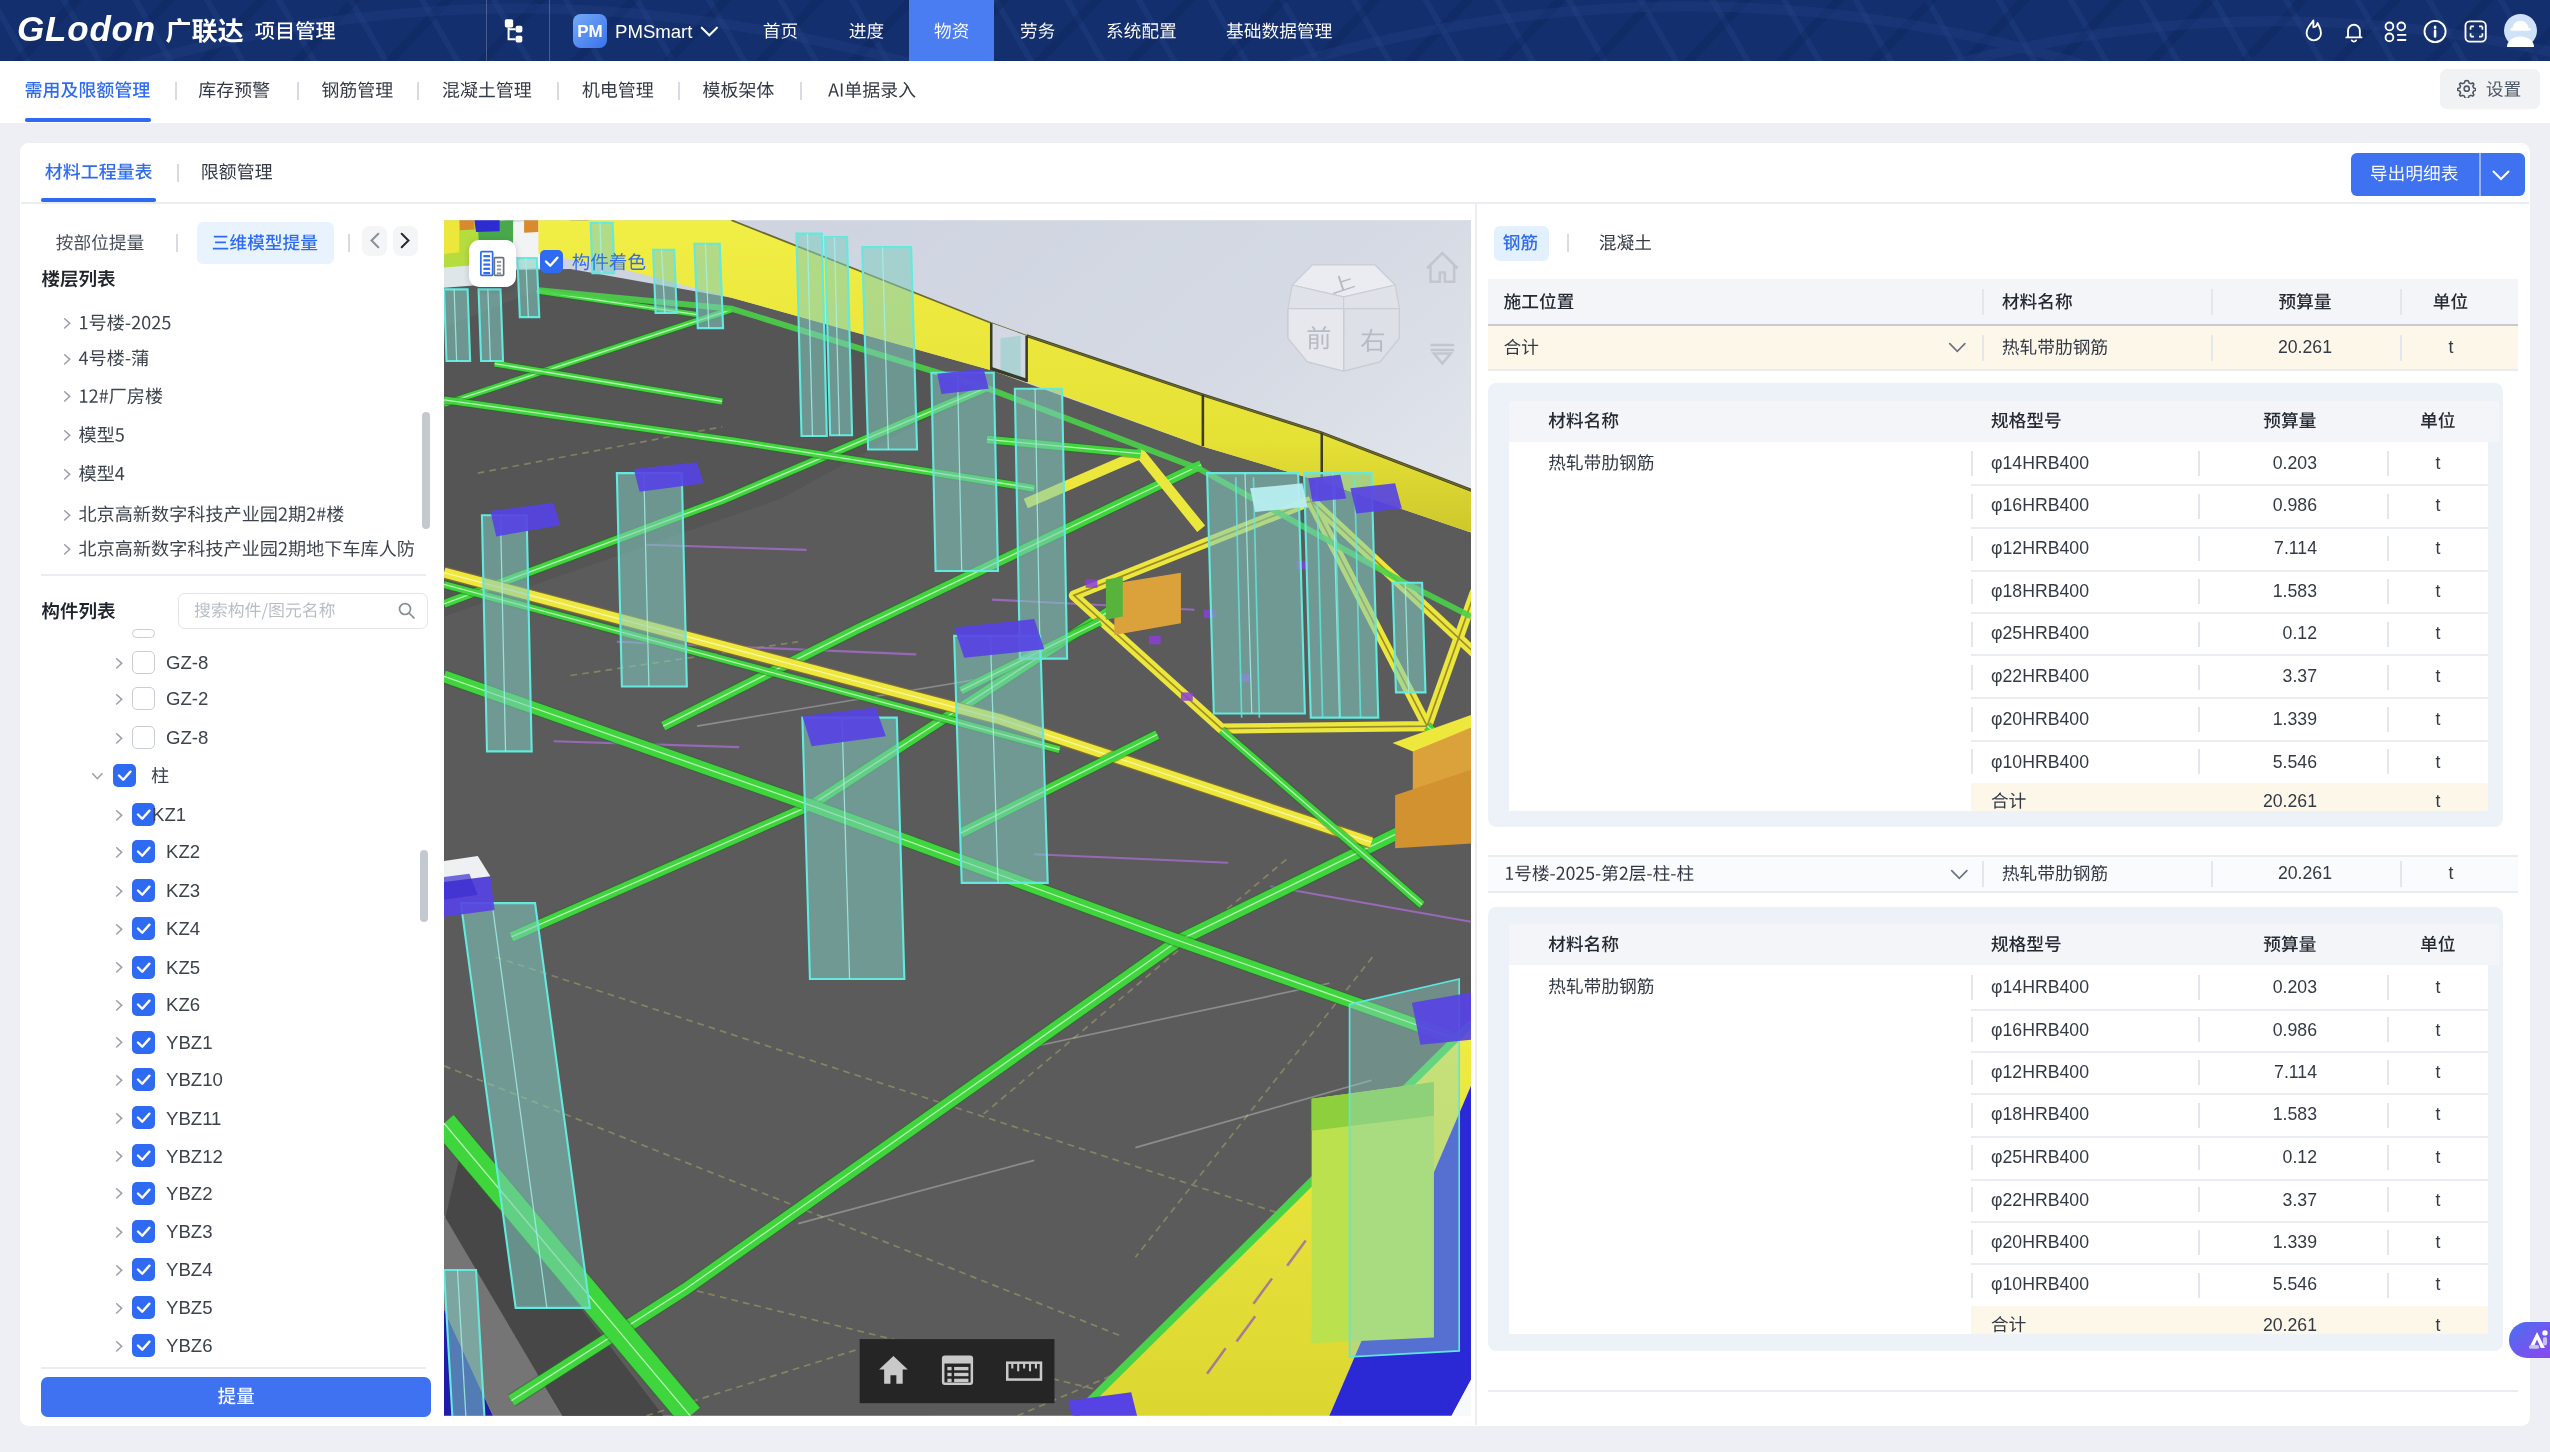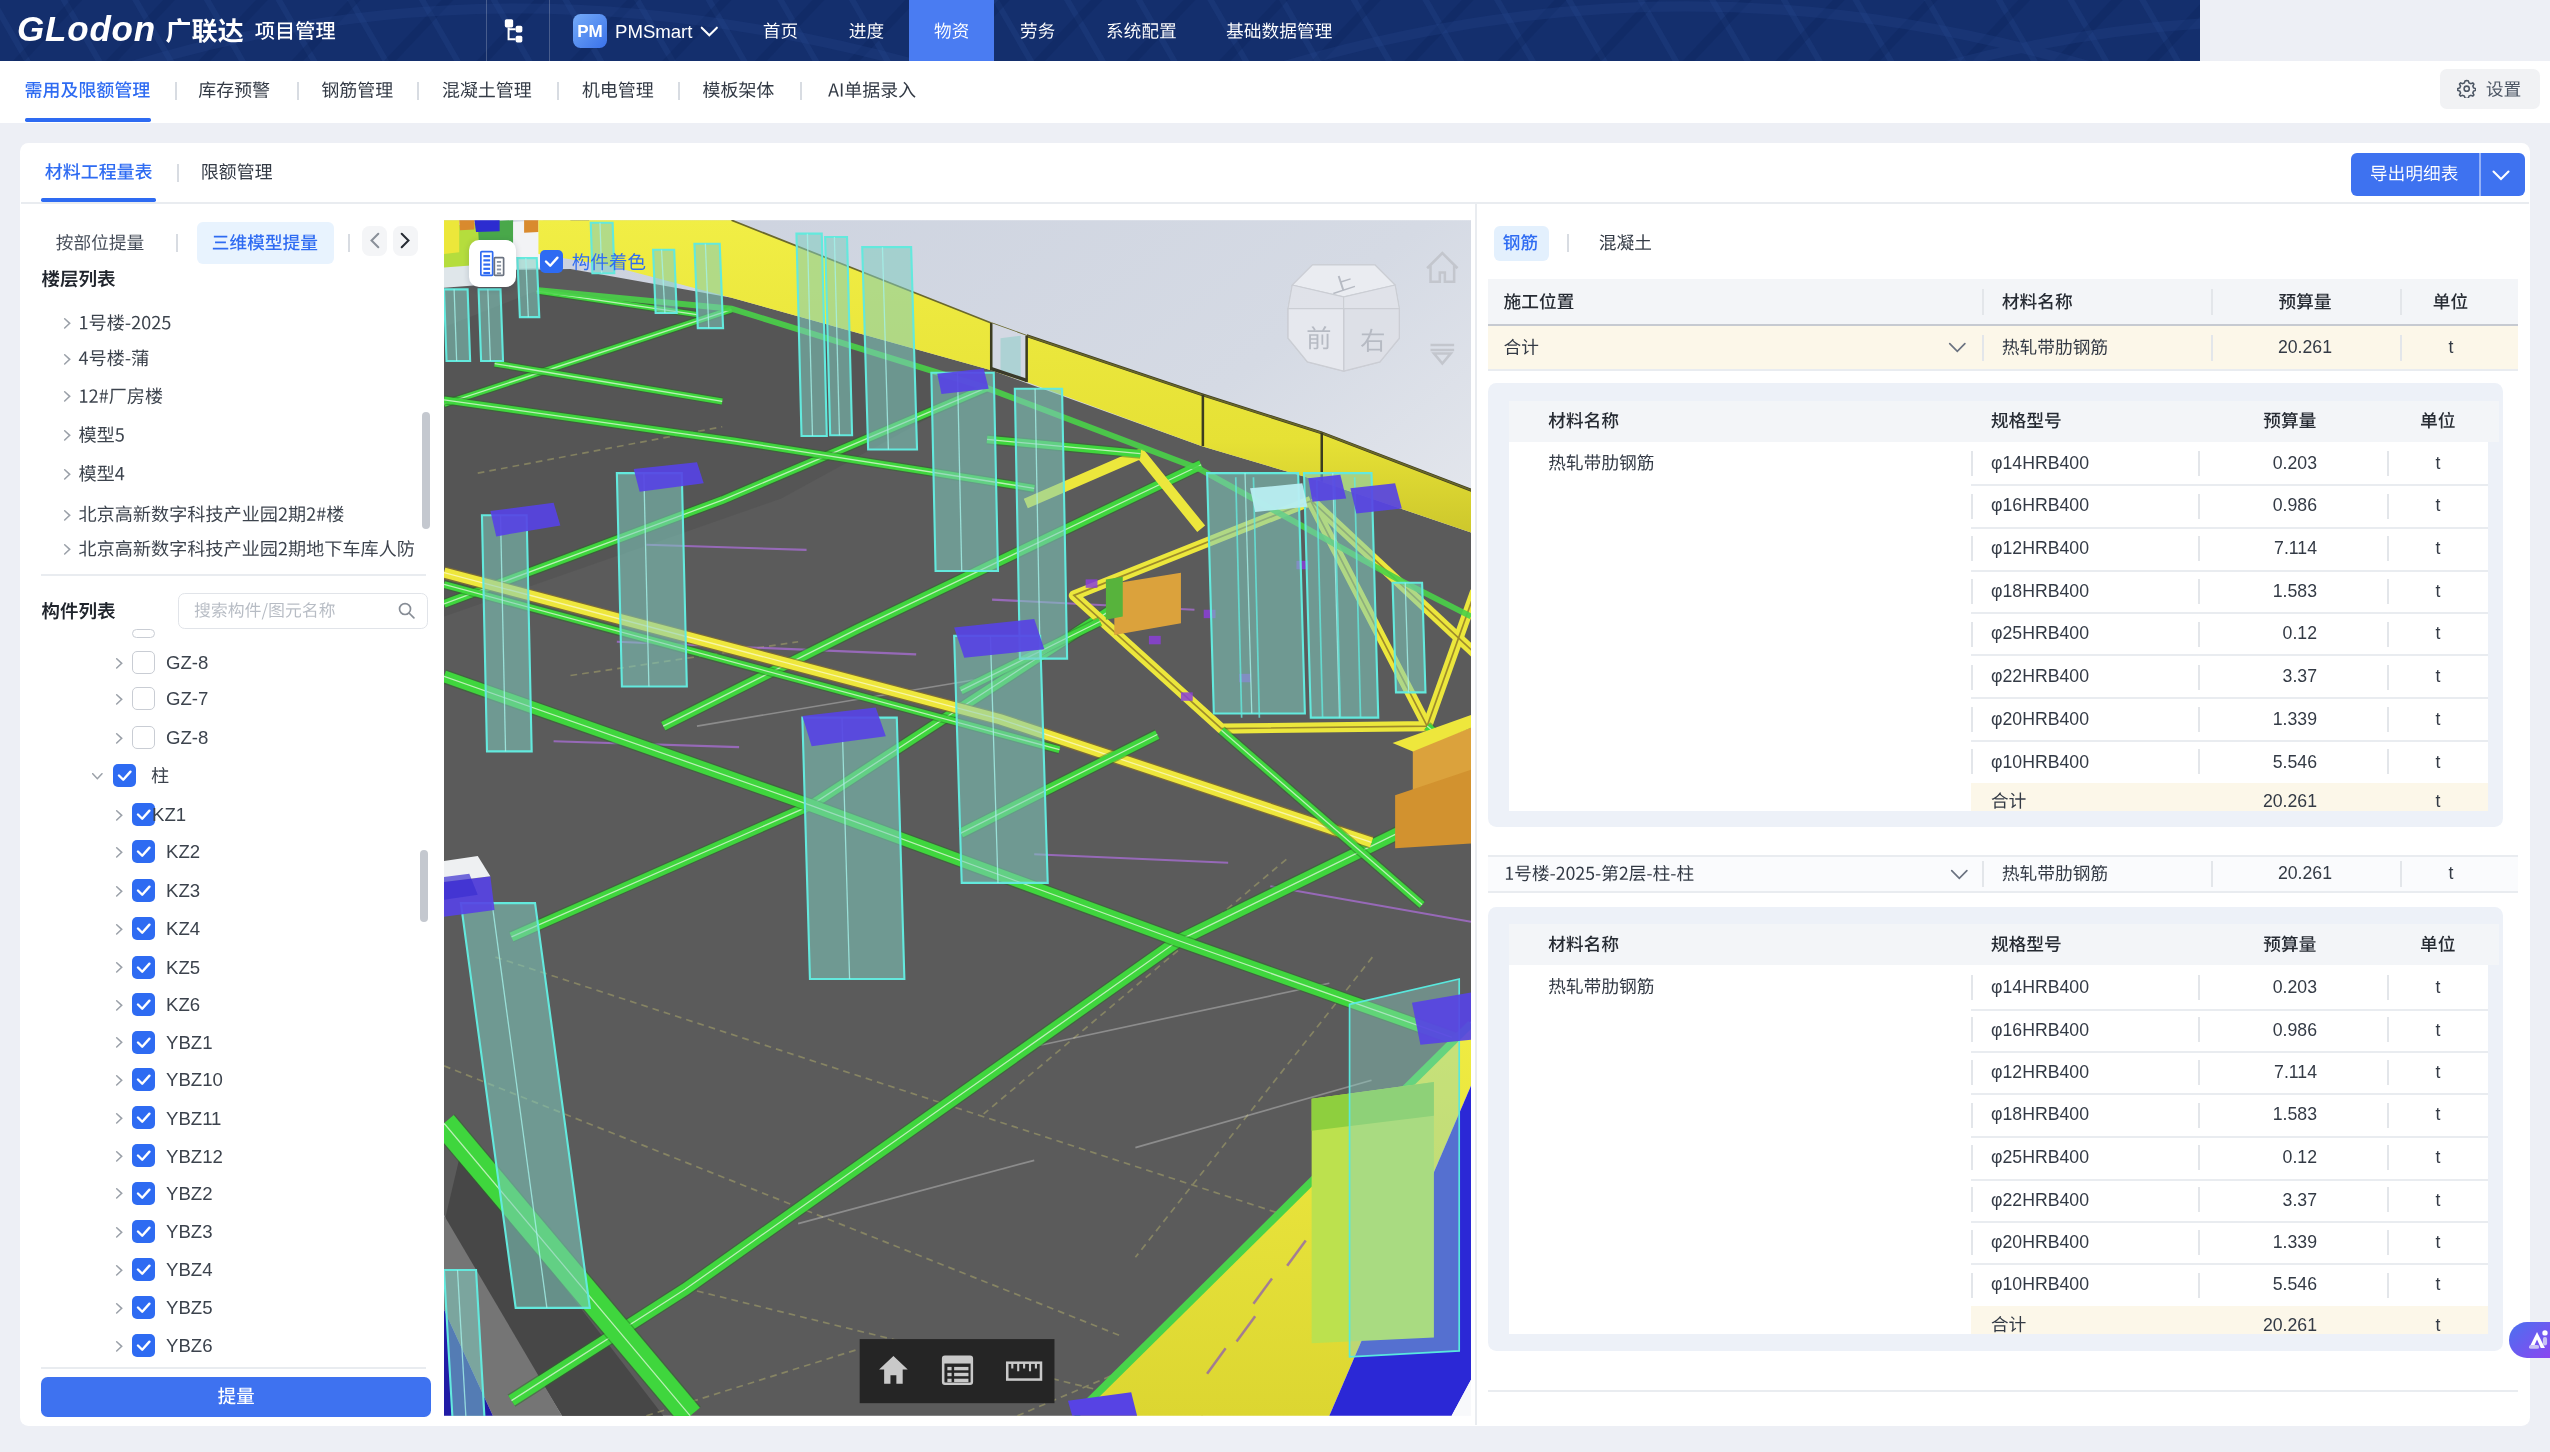--- a/index.html
+++ b/index.html
@@ -1,17 +1,17 @@
 <!DOCTYPE html>
 <html style="font-size:13.5px"><head><meta charset="utf-8"><title>t</title><style>
 *{margin:0;padding:0;box-sizing:border-box}
 html,body{width:2550px;height:1452px;overflow:hidden;background:#edeff5;font-family:"Liberation Sans",sans-serif}
 .page{position:relative;width:2550px;height:1452px}
 .abs{position:absolute}
-.navbar{position:absolute;left:0;top:0;width:2200px;height:61px;overflow:hidden}
+.navbar{position:absolute;left:0;top:0;width:2550px;height:61px;overflow:hidden}
 .glodon{position:absolute;left:17px;top:9.3px;font-size:35px;line-height:40px;color:#fff;font-weight:700;font-style:italic;letter-spacing:0.8px}
 .vsep{position:absolute;top:0;width:0.8px;height:61px;background:rgba(255,255,255,0.22)}
 .pmbadge{position:absolute;left:573px;top:13.5px}
 .pmsmart{position:absolute;left:615px;top:21px;font-size:18.6px;color:#fff}
 .navactive{position:absolute;top:0;height:61px;background:#4a7cf2}
 .subnav{position:absolute;left:0;top:61px;width:2550px;height:62px;background:#fff}
 .tabline{position:absolute;height:4.2px;border-radius:1.7px;background:#2e6bf2}
 .vsep2{position:absolute;width:1.7px;height:17.7px;background:#d8dce2}
 .setbtn{position:absolute;left:2440px;top:69px;width:100px;height:40px;background:#f1f2f4;border-radius:6.7px}
 .card{position:absolute;left:20px;top:143px;width:2510px;height:1283px;background:#fff;border-radius:8.4px}
@@ -165,21 +165,21 @@
 <div class="cbx off" style="left:132px;top:629px;height:9.3px"></div>
 <svg class="abs" style="left:115px;top:657px" width="8.4" height="12.7" viewBox="0 0 10 15">
       <path d="M2 2 L8 7.5 L2 13" stroke="#9aa0a8" stroke-width="1.8" fill="none" stroke-linecap="round"></path>
     </svg>
 <div class="cbx off" style="left:132px;top:651px"></div>
 <div class="lbl" style="left:166px;top:650px">GZ-8</div>
 <svg class="abs" style="left:115px;top:693px" width="8.4" height="12.7" viewBox="0 0 10 15">
       <path d="M2 2 L8 7.5 L2 13" stroke="#9aa0a8" stroke-width="1.8" fill="none" stroke-linecap="round"></path>
     </svg>
 <div class="cbx off" style="left:132px;top:687px"></div>
-<div class="lbl" style="left:166px;top:686px">GZ-7</div>
+<div class="lbl" style="left:166px;top:686px">GZ-2</div>
 <svg class="abs" style="left:115px;top:732px" width="8.4" height="12.7" viewBox="0 0 10 15">
       <path d="M2 2 L8 7.5 L2 13" stroke="#9aa0a8" stroke-width="1.8" fill="none" stroke-linecap="round"></path>
     </svg>
 <div class="cbx off" style="left:132px;top:726px"></div>
 <div class="lbl" style="left:166px;top:725px">GZ-8</div>
 <svg class="abs" style="left:91px;top:772px" width="12.7" height="8.4" viewBox="0 0 15 10">
       <path d="M2 2 L7.5 8 L13 2" stroke="#9aa0a8" stroke-width="1.8" fill="none" stroke-linecap="round"></path>
     </svg>
 <div class="cbx on" style="left:113px;top:764px"><svg width="23" height="23" viewBox="0 0 27 27">
         <path d="M7 13.5 L12 18.5 L20.5 9" stroke="#fff" stroke-width="2.8" fill="none" stroke-linecap="round" stroke-linejoin="round"></path>

